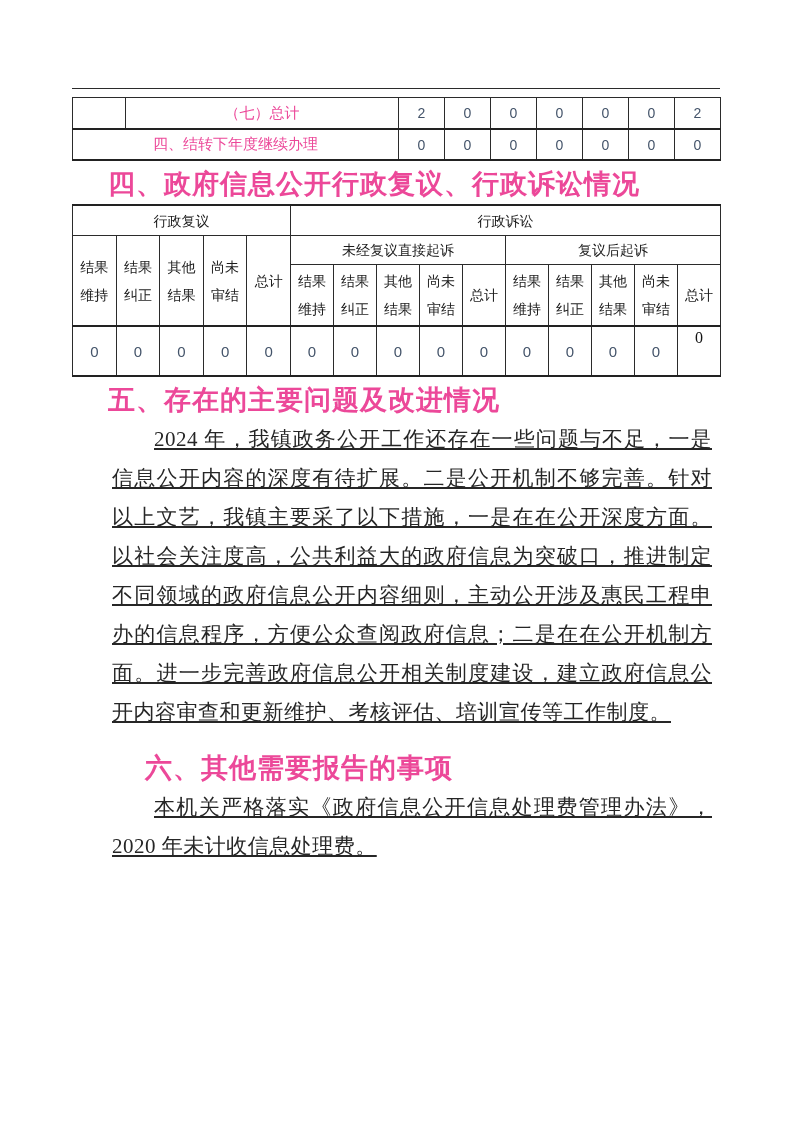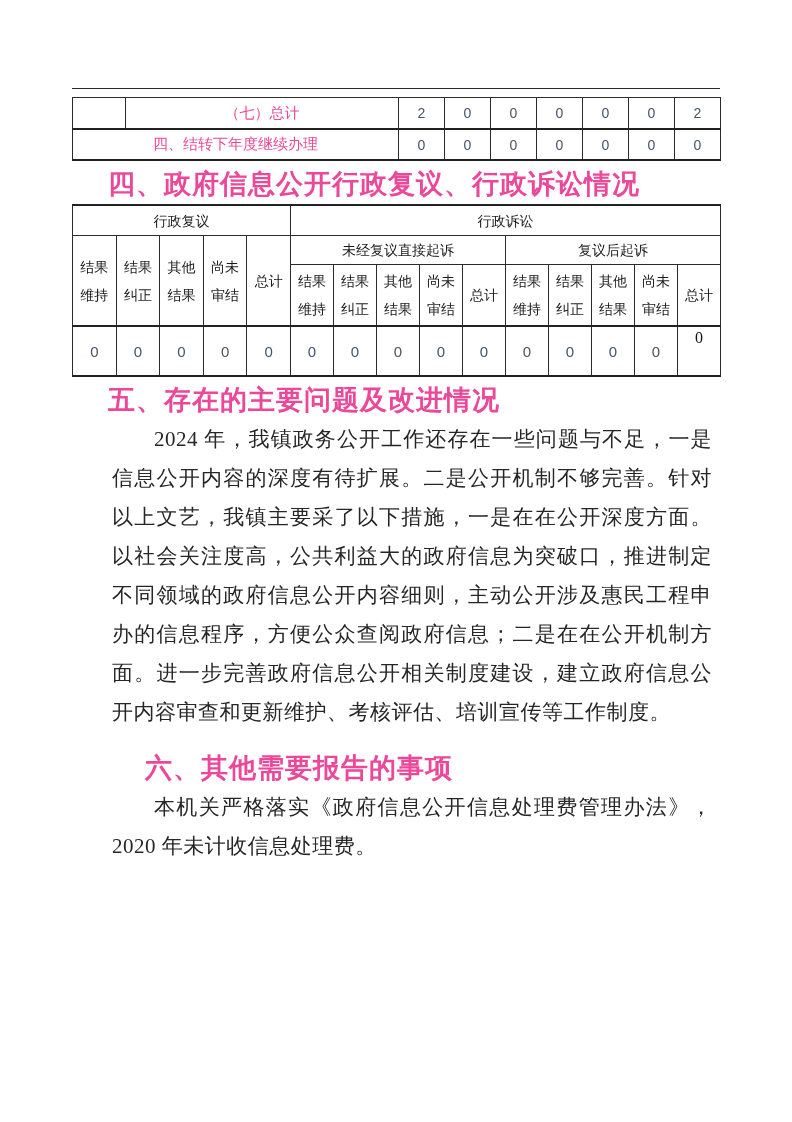--- a/index.html
+++ b/index.html
@@ -47,20 +47,21 @@
   .t2 .data td.raised{vertical-align:top;padding-top:2px;color:#121212;font-family:"Liberation Serif",serif;font-size:16px;}
 
   
   .body-par{
     font-family:"Liberation Serif",serif;
     font-size:21px;line-height:39px;letter-spacing:0.5px;
     color:#262626;
     text-align:justify;
     text-indent:2em;
     margin:7px 80px 0 112px;
+    text-decoration:underline;
   }
 </style>
 </head>
 <body>
 
 <div class="page">
 
   <div class="topline"></div>
 
   <table class="t1">

